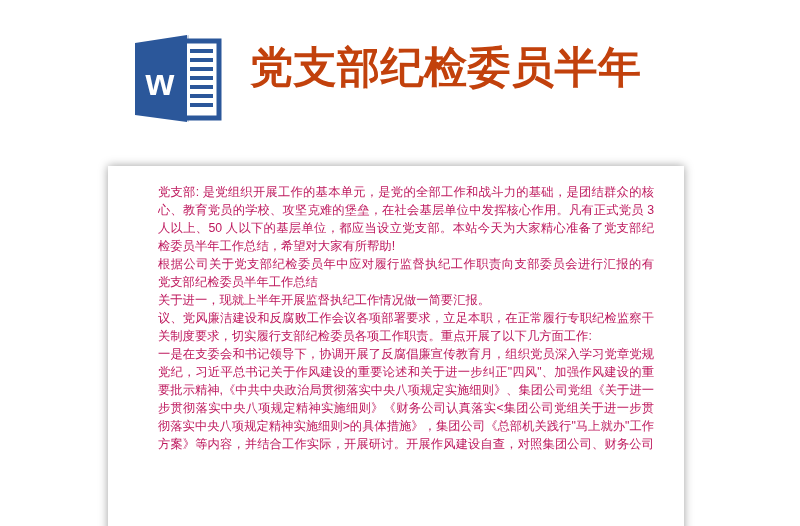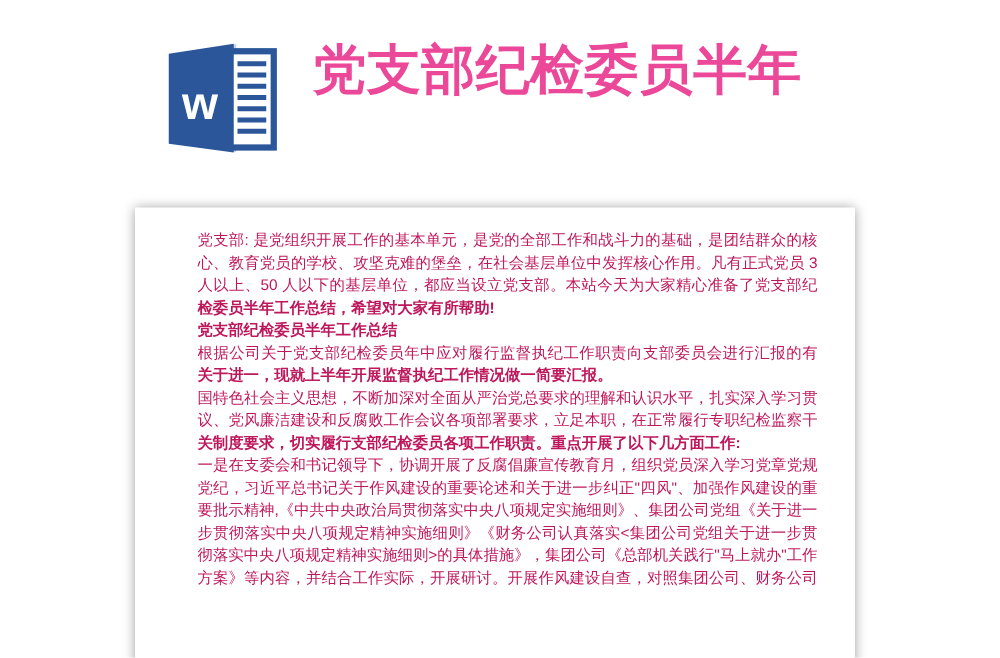--- a/index.html
+++ b/index.html
@@ -25,23 +25,23 @@
     width: 92px;
     height: 92px;
     flex: 0 0 auto;
     margin-right: 27px;
   }
 
   .page-title {
     font-size: 43px;
     line-height: 49px;
     font-weight: 700;
-    color: #ec4899;
+    color: #c2410c;
     letter-spacing: 0.5px;
-    margin-top: 0;
+    margin-top: 11px;
   }
   .page-title span { display: block; }
 
   .content-sheet {
     position: absolute;
     left: 108px;
     top: 166px;
     width: 576px;
     height: 420px;
     box-sizing: border-box;
@@ -54,21 +54,20 @@
     font-size: 12.3px;
     line-height: 18px;
     color: #be185d;
     text-align: justify;
     text-align-last: justify;
     overflow: hidden;
     white-space: nowrap;
   }
   .body-text .line.end {
     text-align-last: left;
-    font-weight: bold;
   }
 </style>
 </head>
 <body>
 
 <div class="doc-header">
   <svg class="word-icon" viewBox="0 0 92 92" xmlns="http://www.w3.org/2000/svg" aria-hidden="true">
 
     <polygon points="48,6 58,3 58,90 48,87" fill="#c9d3e2"></polygon>
 
@@ -92,24 +91,23 @@
     <span>党支部纪检委员半年</span>
   </h1>
 </div>
 
 <div class="content-sheet">
   <div class="body-text">
       <div class="line">党支部: 是党组织开展工作的基本单元，是党的全部工作和战斗力的基础，是团结群众的核</div>
       <div class="line">心、教育党员的学校、攻坚克难的堡垒，在社会基层单位中发挥核心作用。凡有正式党员 3</div>
       <div class="line">人以上、50 人以下的基层单位，都应当设立党支部。本站今天为大家精心准备了党支部纪</div>
       <div class="line end">检委员半年工作总结，希望对大家有所帮助!</div>
+      <div class="line">根据公司关于党支部纪检委员年中应对履行监督执纪工作职责向支部委员会进行汇报的有</div>
       <div class="line end">党支部纪检委员半年工作总结</div>
-      <div class="line">根据公司关于党支部纪检委员年中应对履行监督执纪工作职责向支部委员会进行汇报的有</div>
       <div class="line end">关于进一，现就上半年开展监督执纪工作情况做一简要汇报。</div>
-      <div class="line">国特色社会主义思想，不断加深对全面从严治党总要求的理解和认识水平，扎实深入学习贯</div>
       <div class="line">议、党风廉洁建设和反腐败工作会议各项部署要求，立足本职，在正常履行专职纪检监察干</div>
       <div class="line end">关制度要求，切实履行支部纪检委员各项工作职责。重点开展了以下几方面工作:</div>
       <div class="line">一是在支委会和书记领导下，协调开展了反腐倡廉宣传教育月，组织党员深入学习党章党规</div>
       <div class="line">党纪，习近平总书记关于作风建设的重要论述和关于进一步纠正"四风"、加强作风建设的重</div>
       <div class="line">要批示精神,《中共中央政治局贯彻落实中央八项规定实施细则》、集团公司党组《关于进一</div>
       <div class="line">步贯彻落实中央八项规定精神实施细则》《财务公司认真落实&lt;集团公司党组关于进一步贯</div>
       <div class="line">彻落实中央八项规定精神实施细则&gt;的具体措施》，集团公司《总部机关践行"马上就办"工作</div>
       <div class="line">方案》等内容，并结合工作实际，开展研讨。开展作风建设自查，对照集团公司、财务公司</div>
     </div>
 </div>

